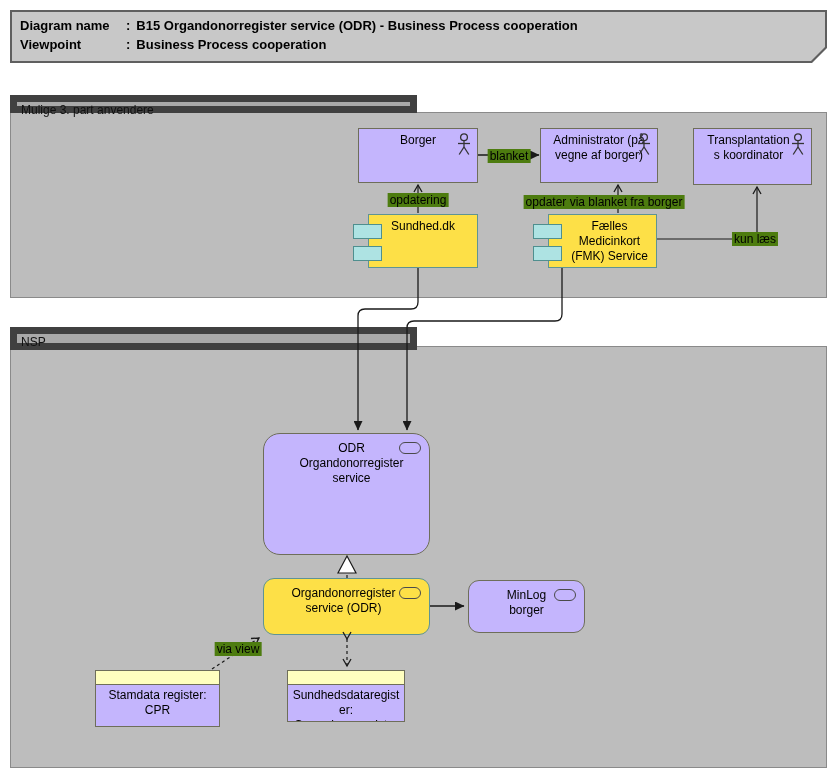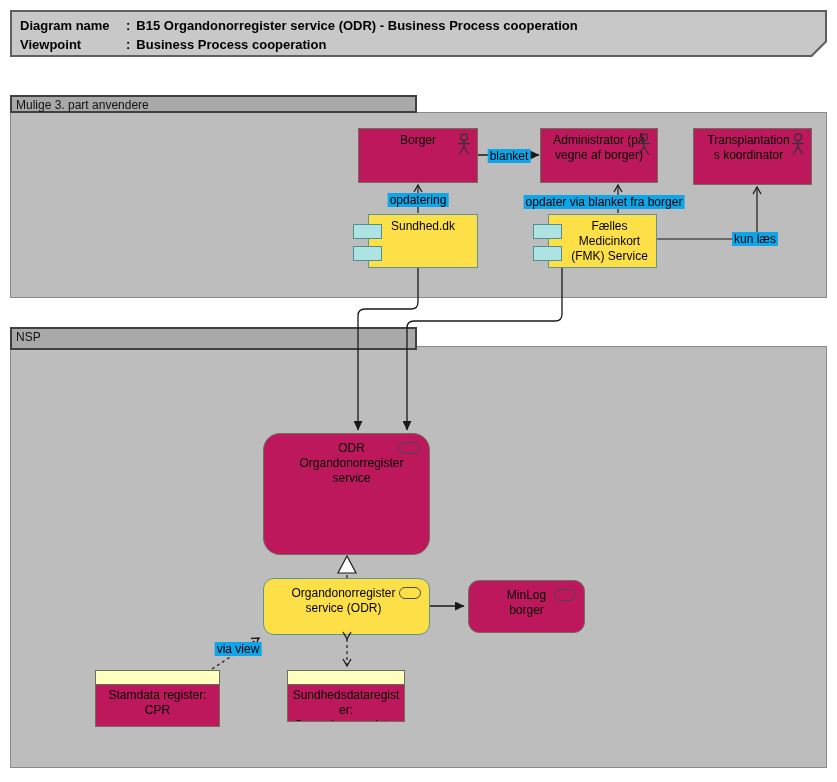--- a/index.html
+++ b/index.html
@@ -2,47 +2,47 @@
 <html><head>
 <meta charset="utf-8">
 <style>
   * { margin: 0; padding: 0; box-sizing: border-box; }
   html, body { background: #ffffff; }
   body { font-family: "Liberation Sans", sans-serif; color: #000; }
   #canvas { position: relative; width: 837px; height: 782px; background: #fff; overflow: hidden; }
 
   
   .note-outer {
-    position: absolute; left: 10px; top: 10px; width: 817px; height: 47px;
+    position: absolute; left: 10px; top: 10px; width: 817px; height: 53px;
     background: #5f5f5f;
     clip-path: polygon(0 0, 100% 0, 100% calc(100% - 15px), calc(100% - 15px) 100%, 0 100%);
   }
   .note-inner {
     position: absolute; left: 2px; top: 2px; right: 2px; bottom: 2px;
     background: #c8c8c8;
     clip-path: polygon(0 0, 100% 0, 100% calc(100% - 14px), calc(100% - 14px) 100%, 0 100%);
     padding: 4px 8px;
   }
   .note-row { font-size: 13px; font-weight: bold; line-height: 19px; white-space: nowrap; }
   .note-label { display: inline-block; width: 106px; }
   .note-colon { display: inline-block; margin-right: 6px; }
 
   
   .group-tab {
-    position: absolute; background: #a9a9a9; border: 2px solid #404040;
+    position: absolute; background: #a9a9a9; border: 7px solid #404040;
     font-size: 12px; padding: 1px 0 0 4px; color: #111; z-index: 1;
   }
   .group-body { position: absolute; background: #bdbdbd; border: 1px solid #8a8a8a; z-index: 0; }
 
   
   .node {
     position: absolute; border: 1px solid #6e6e5a; font-size: 12px;
     text-align: center; z-index: 2; line-height: 15px;
   }
-  .yellow { background: #be185d; }
+  .yellow { background: #c4b5fd; }
   .cyan { background: #fde047; border-color: #5f9494; }
   .rounded { border-radius: 11px; }
   .node-label { white-space: pre-line; padding-top: 4px; overflow-wrap: break-word; }
   .pad-side { padding-left: 20px; padding-right: 10px; }
 
   .actor-icon { position: absolute; top: 4px; right: 6px; width: 14px; height: 23px; }
   .service-icon {
     position: absolute; top: 8px; right: 8px; width: 22px; height: 12px;
     border: 1.5px solid #4a4a4a; border-radius: 7px; background: transparent;
   }
@@ -54,21 +54,21 @@
 
   .dataobject-band {
     position: absolute; left: 0; top: 0; right: 0; height: 14px;
     border-bottom: 1px solid #6e6e5a; background: #ffffbf;
   }
   .dataobject-text { position: absolute; left: 0; right: 0; top: 15px; }
   .clipbox { overflow: hidden; }
 
   
   .conn-label {
-    position: absolute; background: #0ea5e9; font-size: 12px; line-height: 14px;
+    position: absolute; background: #4d7c0f; font-size: 12px; line-height: 14px;
     padding: 0 2px; white-space: nowrap; transform: translate(-50%, -50%); z-index: 4;
   }
 
   svg.wires { position: absolute; left: 0; top: 0; z-index: 3; pointer-events: none; }
 </style>
 </head>
 <body>
 
 <div id="canvas">
 

